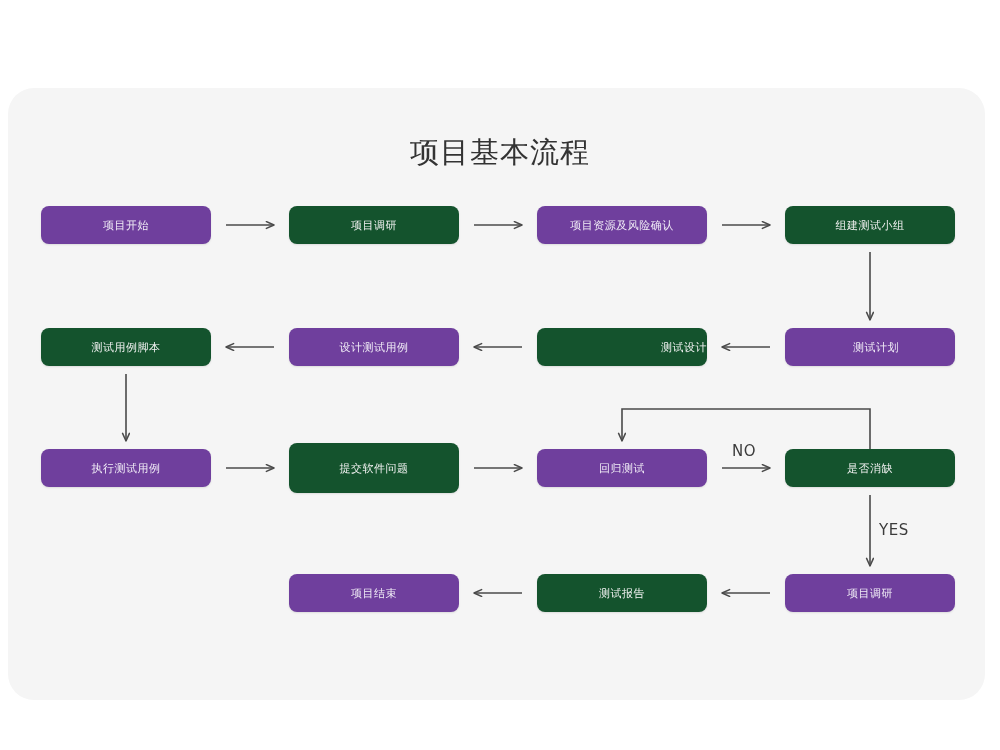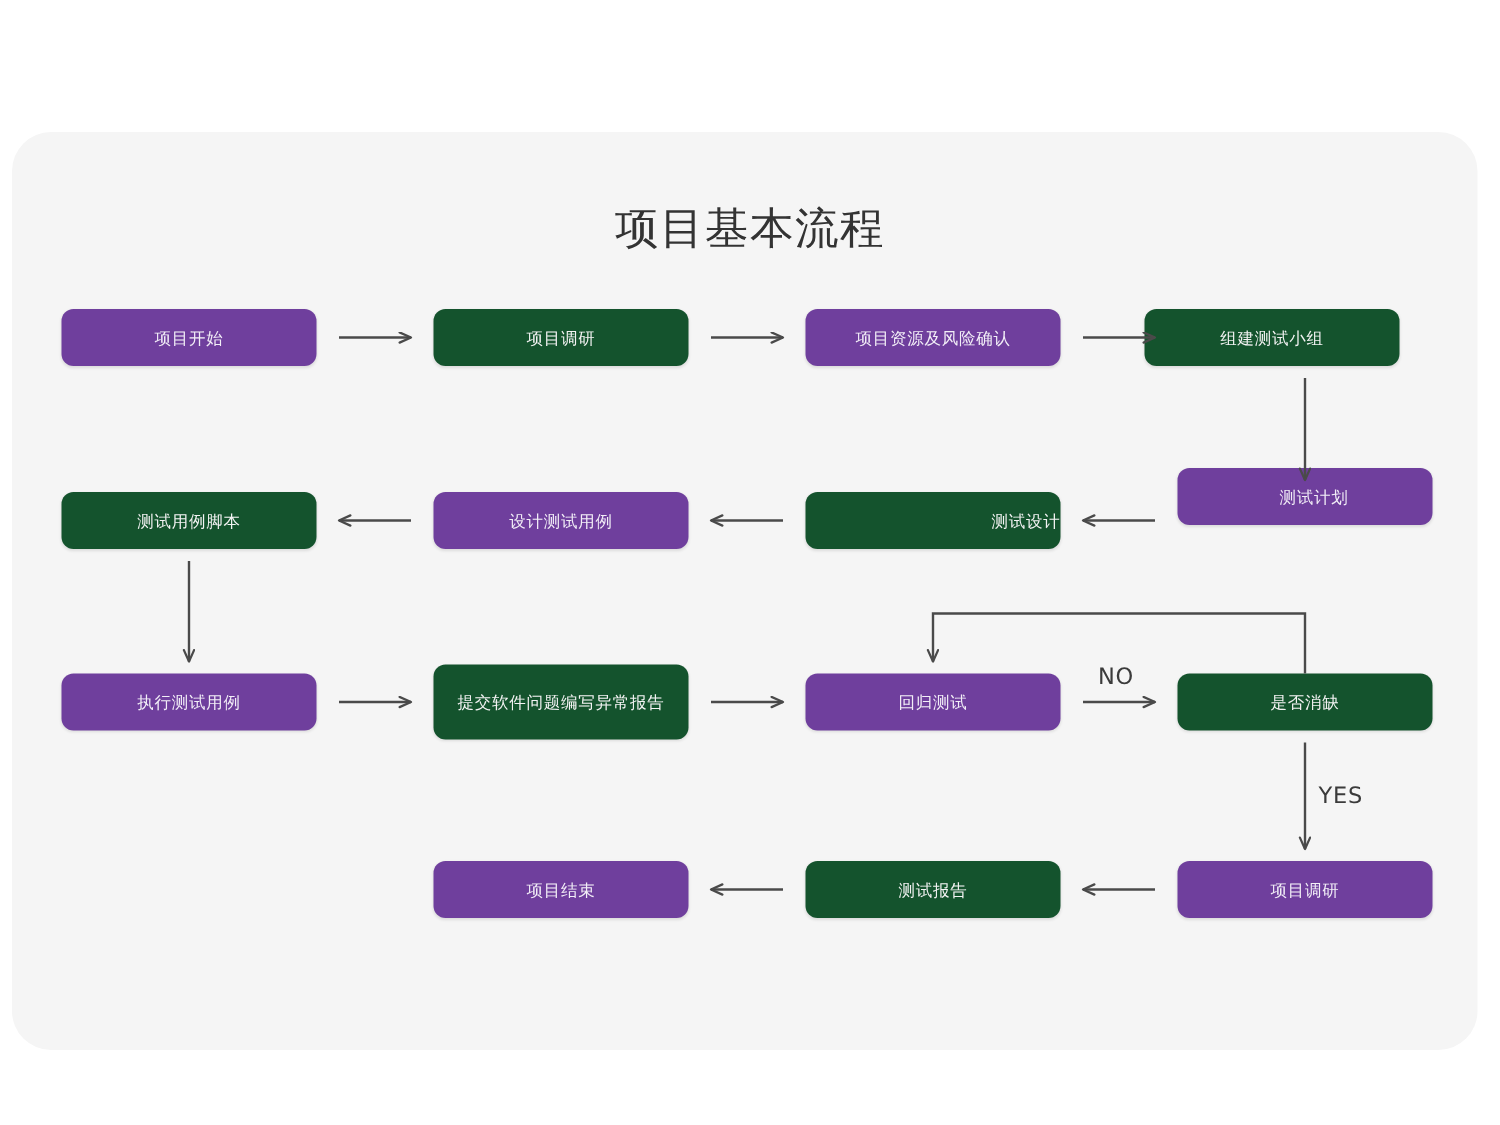--- a/index.html
+++ b/index.html
@@ -86,41 +86,40 @@
   <div id="nodes-layer">
       <div class="node purple" style="left: 41px; top: 206px; width: 170px; height: 38px;">
         <div>项目开始</div>
       </div>
       <div class="node gray" style="left: 289px; top: 206px; width: 170px; height: 38px;">
         <div>项目调研</div>
       </div>
       <div class="node purple" style="left: 537px; top: 206px; width: 170px; height: 38px;">
         <div>项目资源及风险确认</div>
       </div>
-      <div class="node gray" style="left: 763px; top: 206px; width: 170px; height: 38px;">
+      <div class="node gray" style="left: 785px; top: 206px; width: 170px; height: 38px;">
         <div>组建测试小组</div>
       </div>
       <div class="node gray" style="left: 41px; top: 328px; width: 170px; height: 38px;">
         <div>测试用例脚本</div>
       </div>
       <div class="node purple" style="left: 289px; top: 328px; width: 170px; height: 38px;">
         <div>设计测试用例</div>
       </div>
       <div class="node gray" style="left: 537px; top: 328px; width: 170px; height: 38px; justify-content: flex-end;">
         <div>测试设计</div>
       </div>
-      <div class="node purple" style="left: 785px; top: 312px; width: 170px; height: 38px; padding-left: 12px;">
+      <div class="node purple" style="left: 785px; top: 328px; width: 170px; height: 38px; padding-left: 12px;">
         <div>测试计划</div>
       </div>
       <div class="node purple" style="left: 41px; top: 449px; width: 170px; height: 38px;">
         <div>执行测试用例</div>
       </div>
       <div class="node gray" style="left: 289px; top: 443px; width: 170px; height: 50px;">
         <div>提交软件问题</div>
-        <div>编写异常报告</div>
       </div>
       <div class="node purple" style="left: 537px; top: 449px; width: 170px; height: 38px;">
         <div>回归测试</div>
       </div>
       <div class="node gray" style="left: 785px; top: 449px; width: 170px; height: 38px;">
         <div>是否消缺</div>
       </div>
       <div class="node purple" style="left: 289px; top: 574px; width: 170px; height: 38px; text-align: right;">
         <div>项目结束</div>
       </div>

